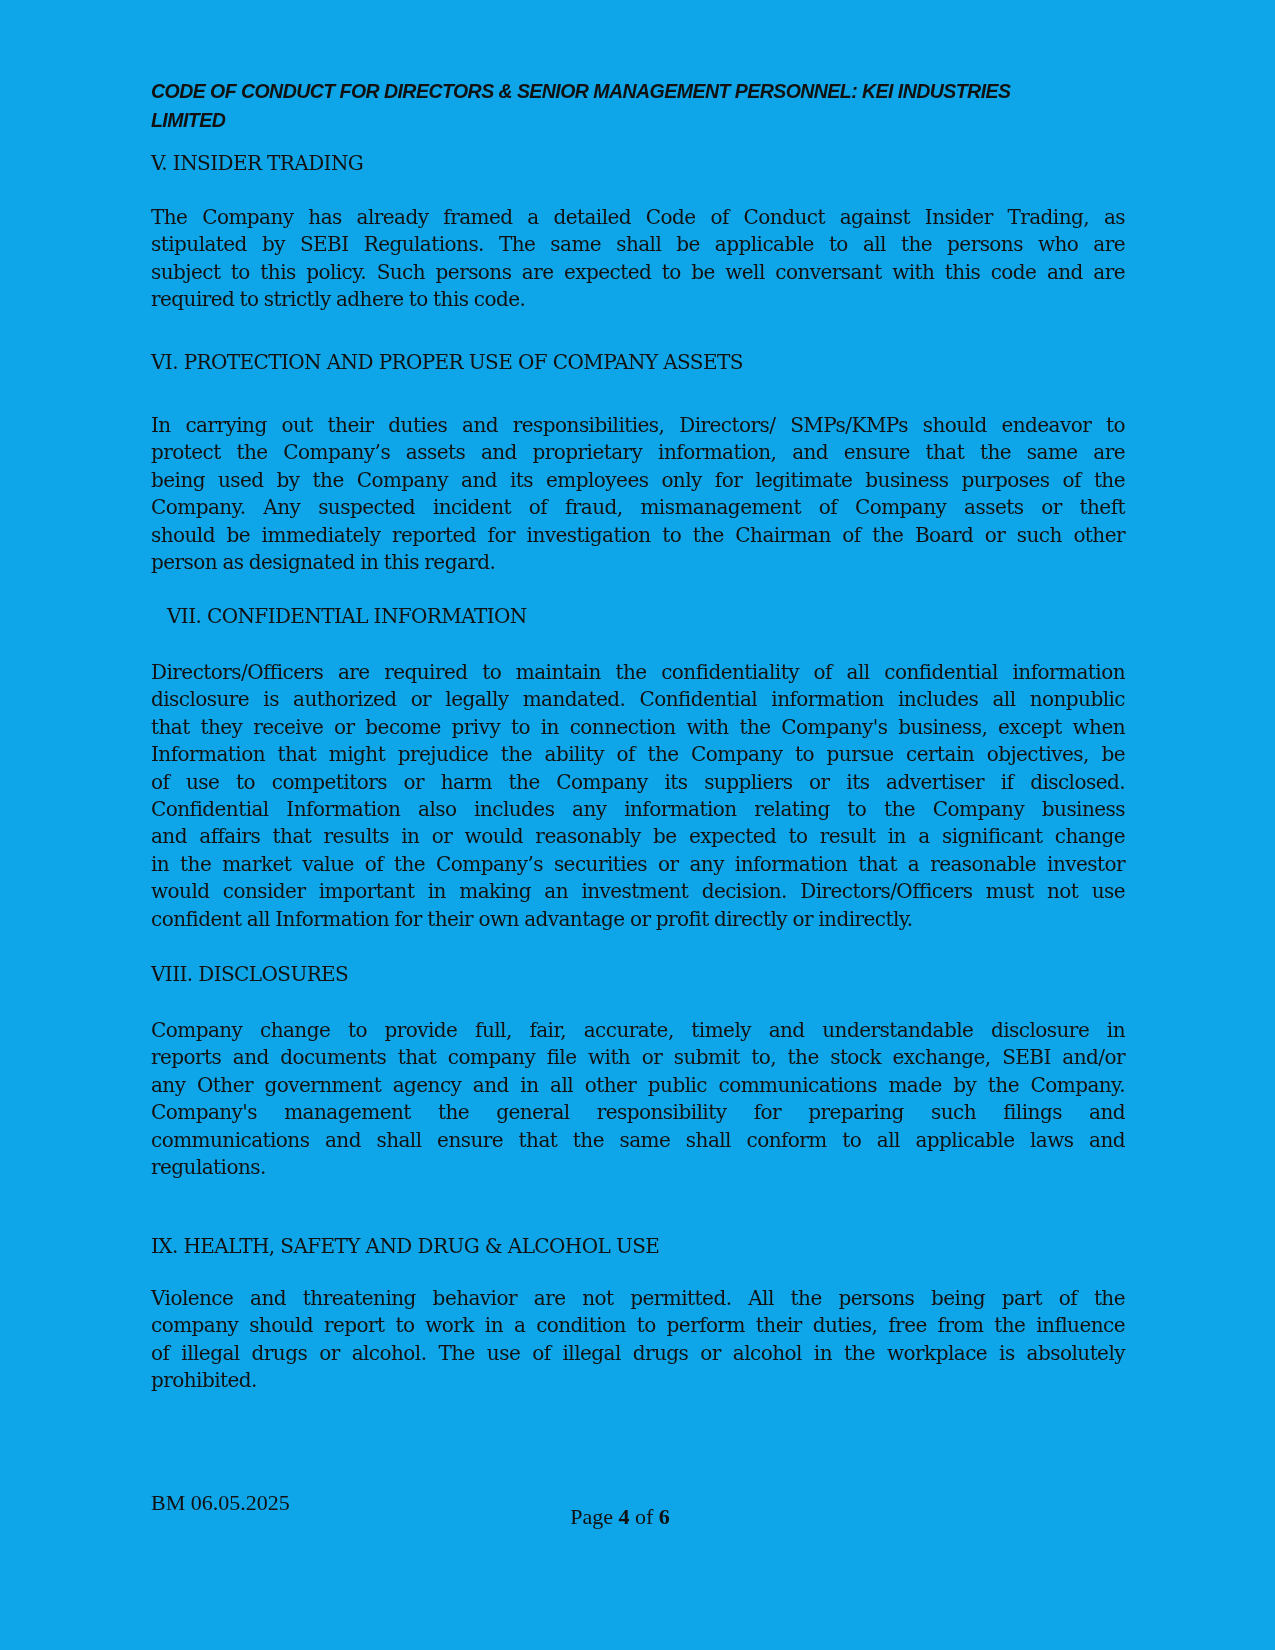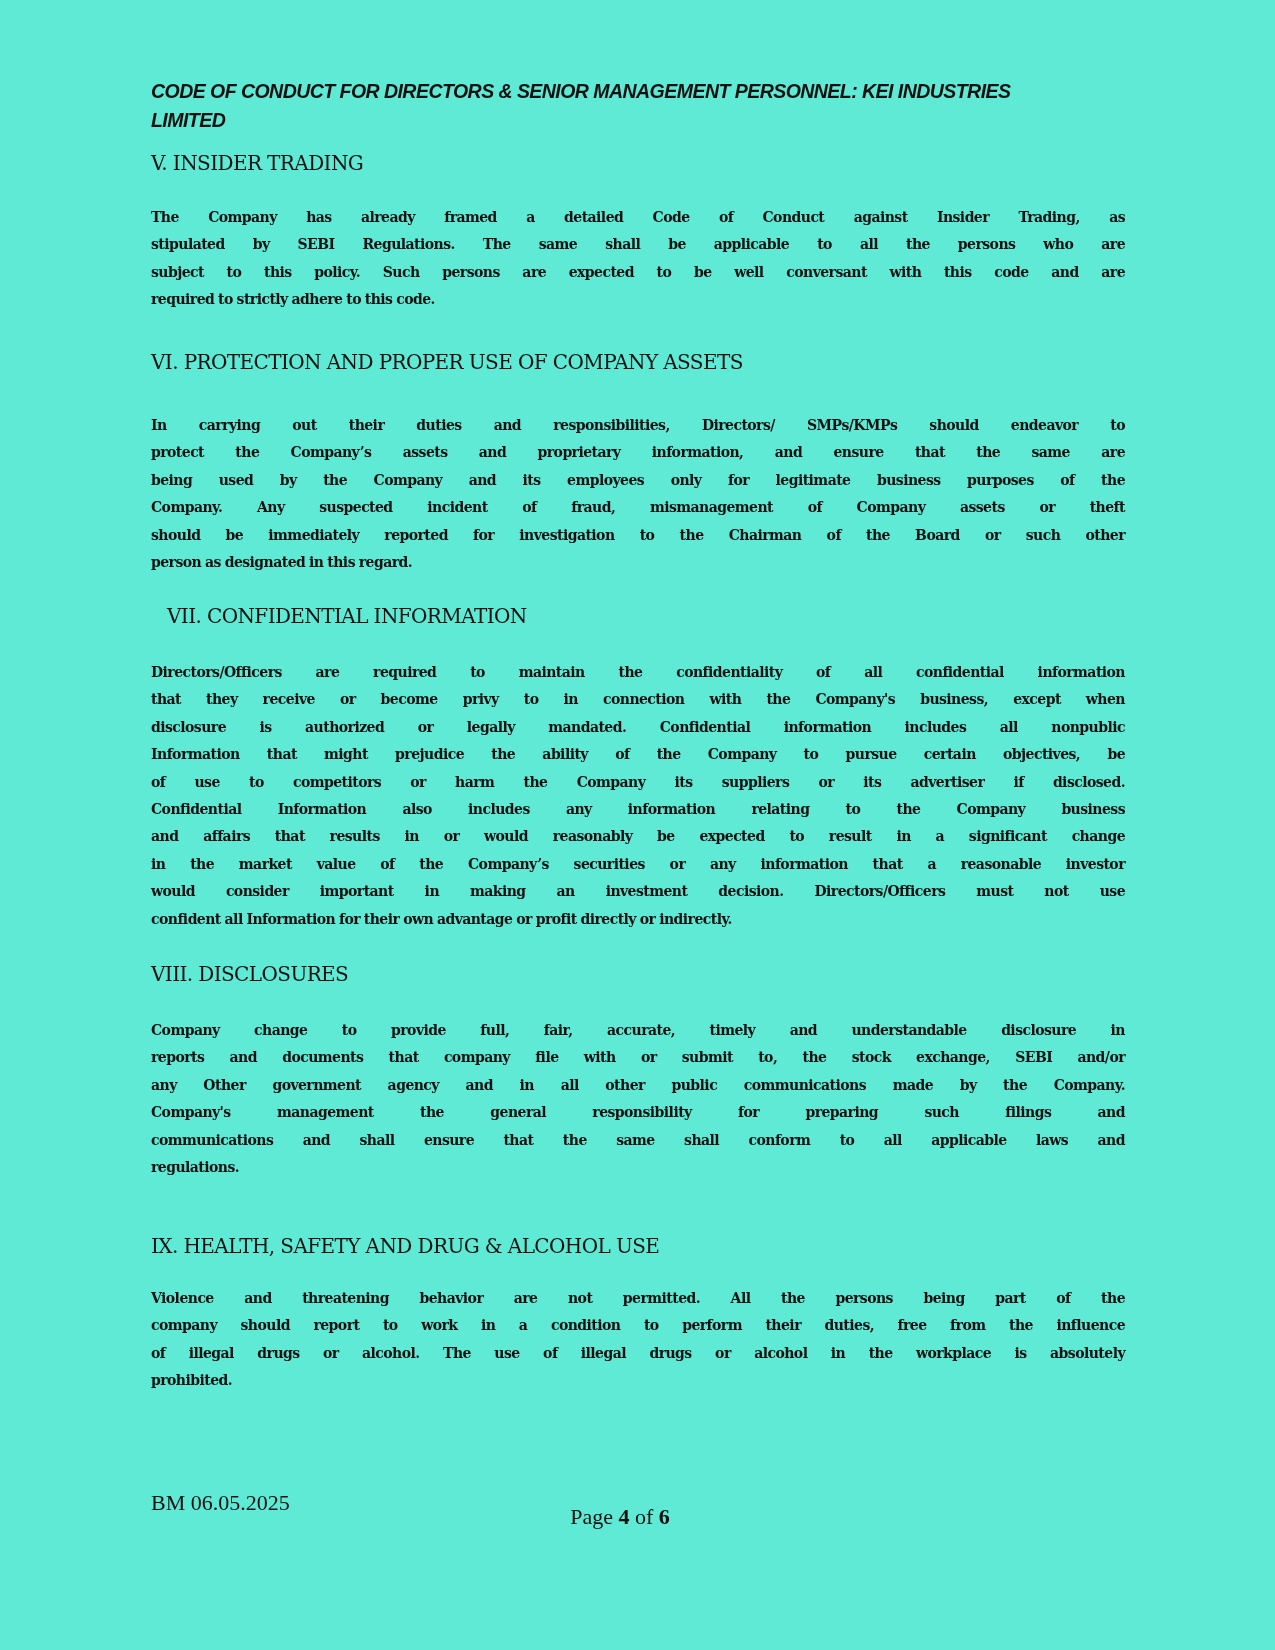--- a/index.html
+++ b/index.html
@@ -4,21 +4,21 @@
   <style>
     html, body {
       margin: 0;
       padding: 0;
       background: #ffffff;
     }
     .page {
       position: relative;
       width: 1275px;
       height: 1650px;
-      background: #5eead4;
+      background: #0ea5e9;
       color: #111111;
       overflow: hidden;
     }
     .block {
       position: absolute;
       left: 151px;
       width: 974px;
     }
     .doc-header {
       font-family: "Liberation Sans", "DejaVu Sans", sans-serif;
@@ -35,27 +35,26 @@
     .heading {
       font-family: "DejaVu Serif", "Liberation Serif", serif;
       font-size: 20px;
       line-height: 26px;
       letter-spacing: -0.6px;
       color: #111111;
       white-space: nowrap;
     }
     .para {
       font-family: "DejaVu Serif", "Liberation Serif", serif;
-      font-size: 14px;
+      font-size: 20px;
       line-height: 27.4px;
       letter-spacing: -0.55px;
       word-spacing: -0.5px;
       text-align: justify;
       color: #111111;
-      font-weight: bold;
     }
     .para .ln {
       display: block;
       text-align: justify;
       text-align-last: justify;
       white-space: nowrap;
       overflow: visible;
     }
     .para .ln.last {
       text-align-last: left;
@@ -108,22 +107,22 @@
     <span class="ln">protect the Company’s assets and proprietary information, and ensure that the same are</span>
     <span class="ln">being used by the Company and its employees only for legitimate business purposes of the</span>
     <span class="ln">Company. Any suspected incident of fraud, mismanagement of Company assets or theft</span>
     <span class="ln">should be immediately reported for investigation to the Chairman of the Board or such other</span>
     <span class="ln last">person as designated in this regard.</span>
   </div>
 
   <div class="block heading" style="top:603px;margin-left:16px;">VII. CONFIDENTIAL INFORMATION</div>
   <div class="block para" style="top:659px;">
     <span class="ln">Directors/Officers are required to maintain the confidentiality of all confidential information</span>
+    <span class="ln">disclosure is authorized or legally mandated. Confidential information includes all nonpublic</span>
     <span class="ln">that they receive or become privy to in connection with the Company's business, except when</span>
-    <span class="ln">disclosure is authorized or legally mandated. Confidential information includes all nonpublic</span>
     <span class="ln">Information that might prejudice the ability of the Company to pursue certain objectives, be</span>
     <span class="ln">of use to competitors or harm the Company its suppliers or its advertiser if disclosed.</span>
     <span class="ln">Confidential Information also includes any information relating to the Company business</span>
     <span class="ln">and affairs that results in or would reasonably be expected to result in a significant change</span>
     <span class="ln">in the market value of the Company’s securities or any information that a reasonable investor</span>
     <span class="ln">would consider important in making an investment decision. Directors/Officers must not use</span>
     <span class="ln last">confident all Information for their own advantage or profit directly or indirectly.</span>
   </div>
 
   <div class="block heading" style="top:961px;">VIII. DISCLOSURES</div>

